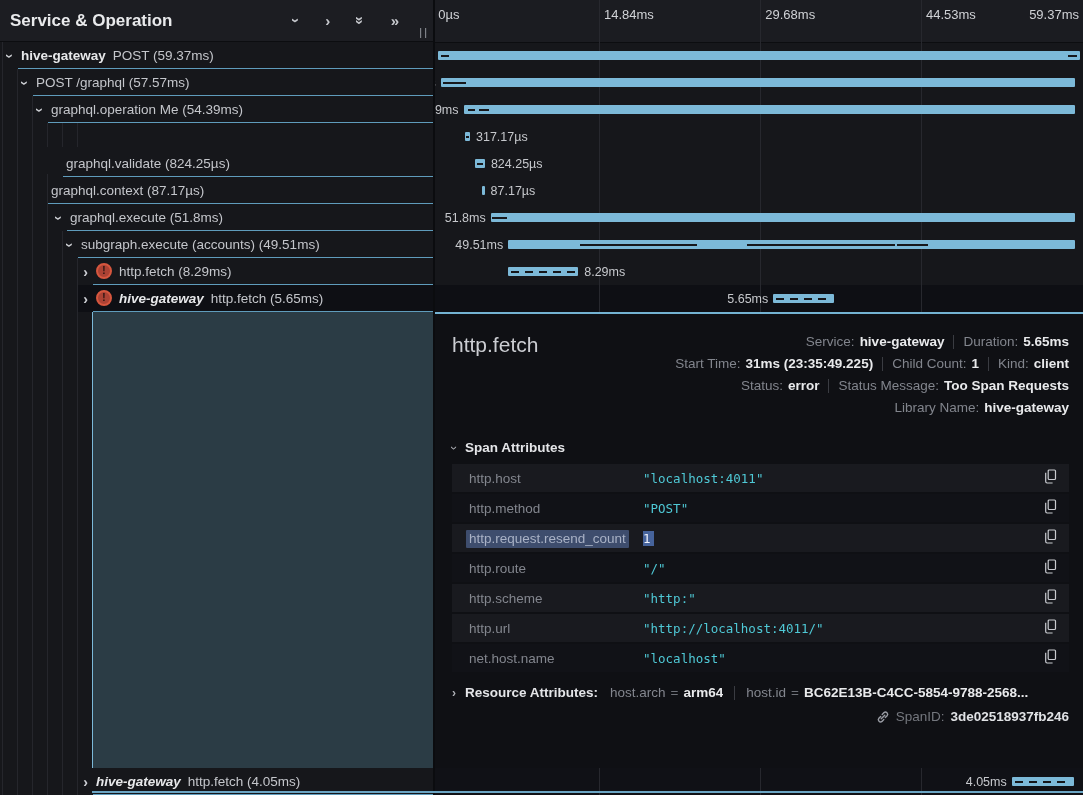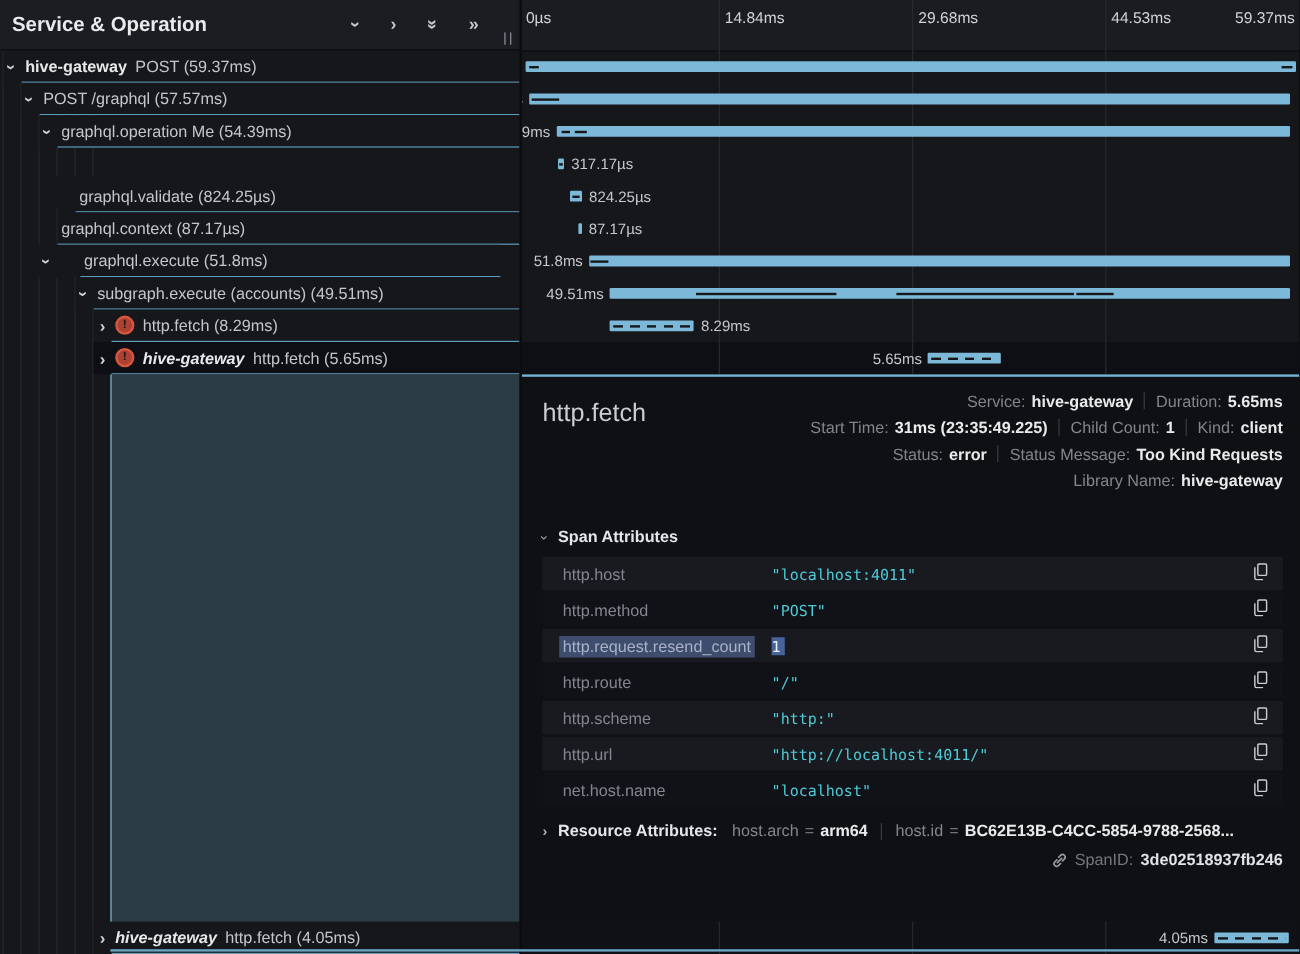--- a/index.html
+++ b/index.html
@@ -48,21 +48,21 @@
                      background:repeating-linear-gradient(90deg,#15161a 0 8px,transparent 8px 14px);}
   .tl-label{position:absolute;top:50%;transform:translateY(-50%);font-size:12.5px;color:#c6c8cc;
             white-space:nowrap;z-index:1;}
 
   
   .detail{position:absolute;left:0;width:648px;top:312px;height:456px;background:#0f1014;
           border-top:2px solid #74b3d3;z-index:3;box-sizing:border-box;padding:13px 14px 0 17px;}
   .detail-top{display:flex;align-items:flex-start;}
   .detail-title{font-size:21px;color:#cbcdd2;padding-top:6px;}
   .meta{margin-left:auto;}
-  .meta-line{display:flex;justify-content:flex-end;align-items:flex-start;height:22px;font-size:13.5px;}
+  .meta-line{display:flex;justify-content:flex-end;align-items:flex-end;height:22px;font-size:13.5px;}
   .meta-label{color:#82858d;margin-right:5px;white-space:pre;}
   .meta-value{color:#e9eaec;font-weight:bold;white-space:pre;}
   .meta-div{width:1px;height:14px;background:#3a3c42;margin:0 9px;}
 
   .attrs-header{margin-top:25px;display:flex;align-items:center;gap:9px;font-size:13.5px;
                 font-weight:bold;color:#e4e5e8;cursor:pointer;}
   .attrs-header .chev{color:#aeb0b6;font-size:12px;font-weight:normal;}
   .attr-table{margin-top:9px;}
   .attr-row{height:28px;margin-bottom:2px;display:flex;align-items:center;
             padding:0 12px 0 17px;background:#191a1f;}
@@ -139,21 +139,21 @@
           <span class="row-content">
             <span class="lbl">graphql.validate (824.25µs)</span>
           </span>
         </div>
         <div class="tree-row" style="top: 177px; left: 48px; width: 385px; flex-direction: column;">
           <span class="chev-cell"></span>
           <span class="row-content">
             <span class="lbl">graphql.context (87.17µs)</span>
           </span>
         </div>
-        <div class="tree-row" style="top: 204px; left: 32px; width: 385px; gap: 20px;">
+        <div class="tree-row" style="top: 204px; left: 52px; width: 385px;">
           <span class="chev-cell">
             <span class="glyph rot">›</span>
           </span>
           <span class="row-content">
             <span class="lbl">graphql.execute (51.8ms)</span>
           </span>
         </div>
         <div class="tree-row" style="top: 231px; left: 63px; width: 370px;">
           <span class="chev-cell">
             <span class="glyph rot">›</span>
@@ -303,21 +303,21 @@
               <span class="meta-value">1</span>
               <span class="meta-div"></span>
               <span class="meta-label">Kind:</span>
               <span class="meta-value">client</span>
             </div>
             <div class="meta-line">
               <span class="meta-label">Status:</span>
               <span class="meta-value">error</span>
               <span class="meta-div"></span>
               <span class="meta-label">Status Message:</span>
-              <span class="meta-value">Too Kind Requests</span>
+              <span class="meta-value">Too Span Requests</span>
             </div>
             <div class="meta-line">
               <span class="meta-label">Library Name:</span>
               <span class="meta-value">hive-gateway</span>
             </div>
           </div>
       </div>
       <div class="attrs-header">
         <span class="chev glyph rot">›</span>
         <span>Span Attributes</span>

